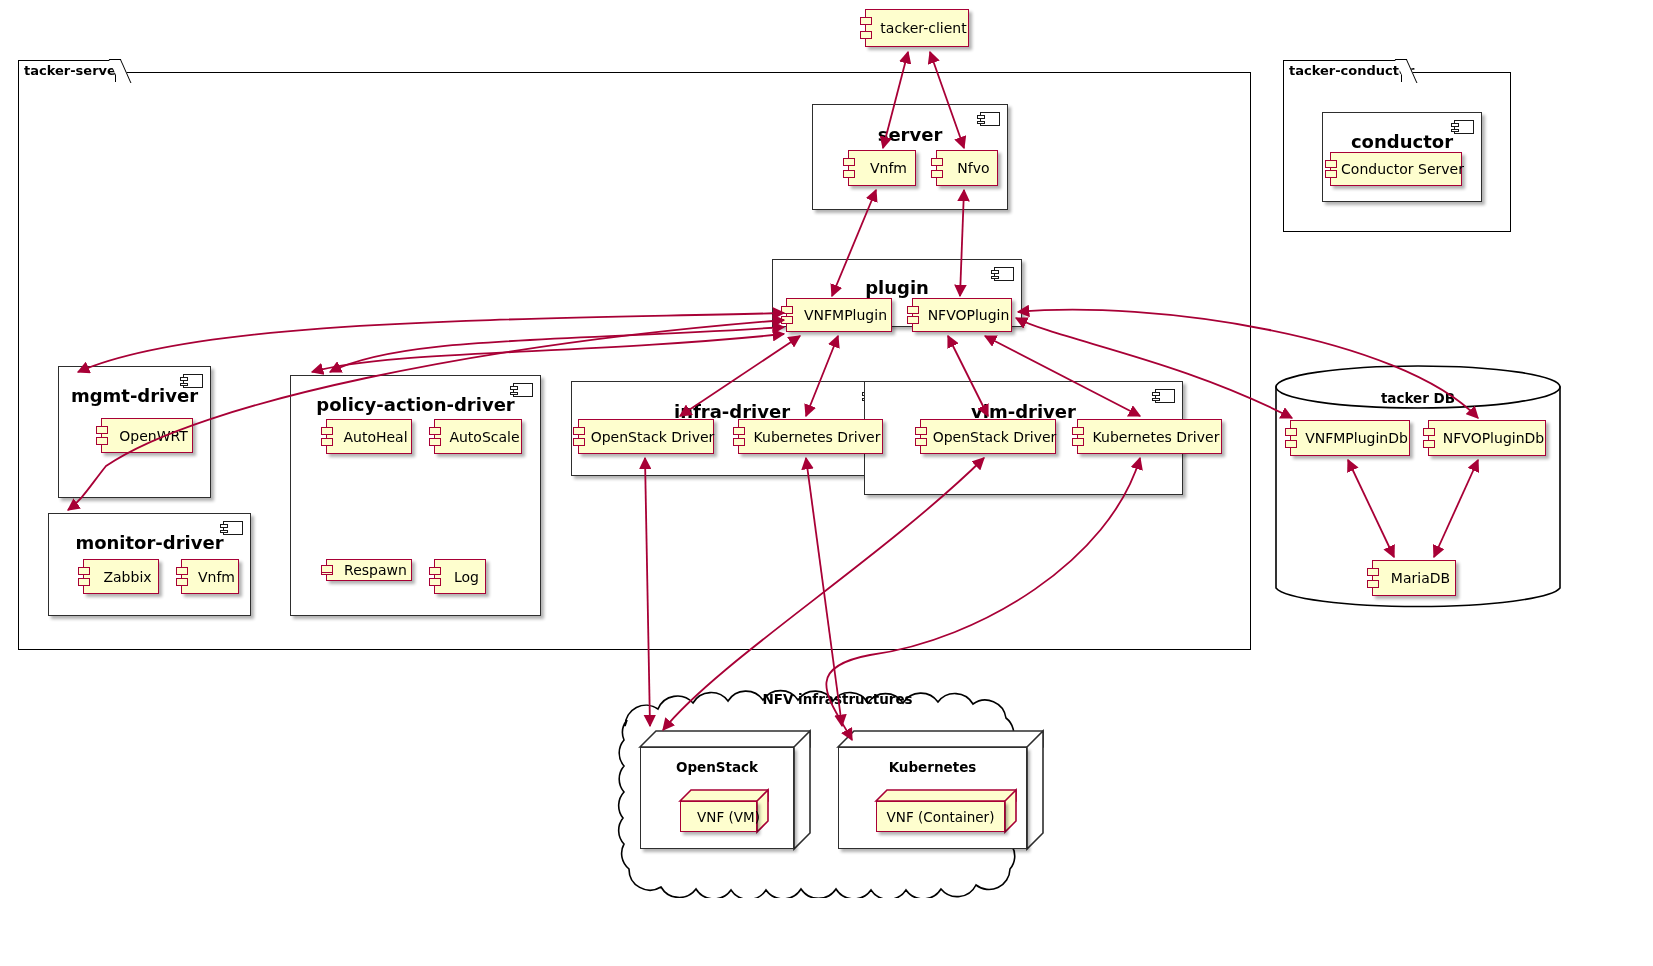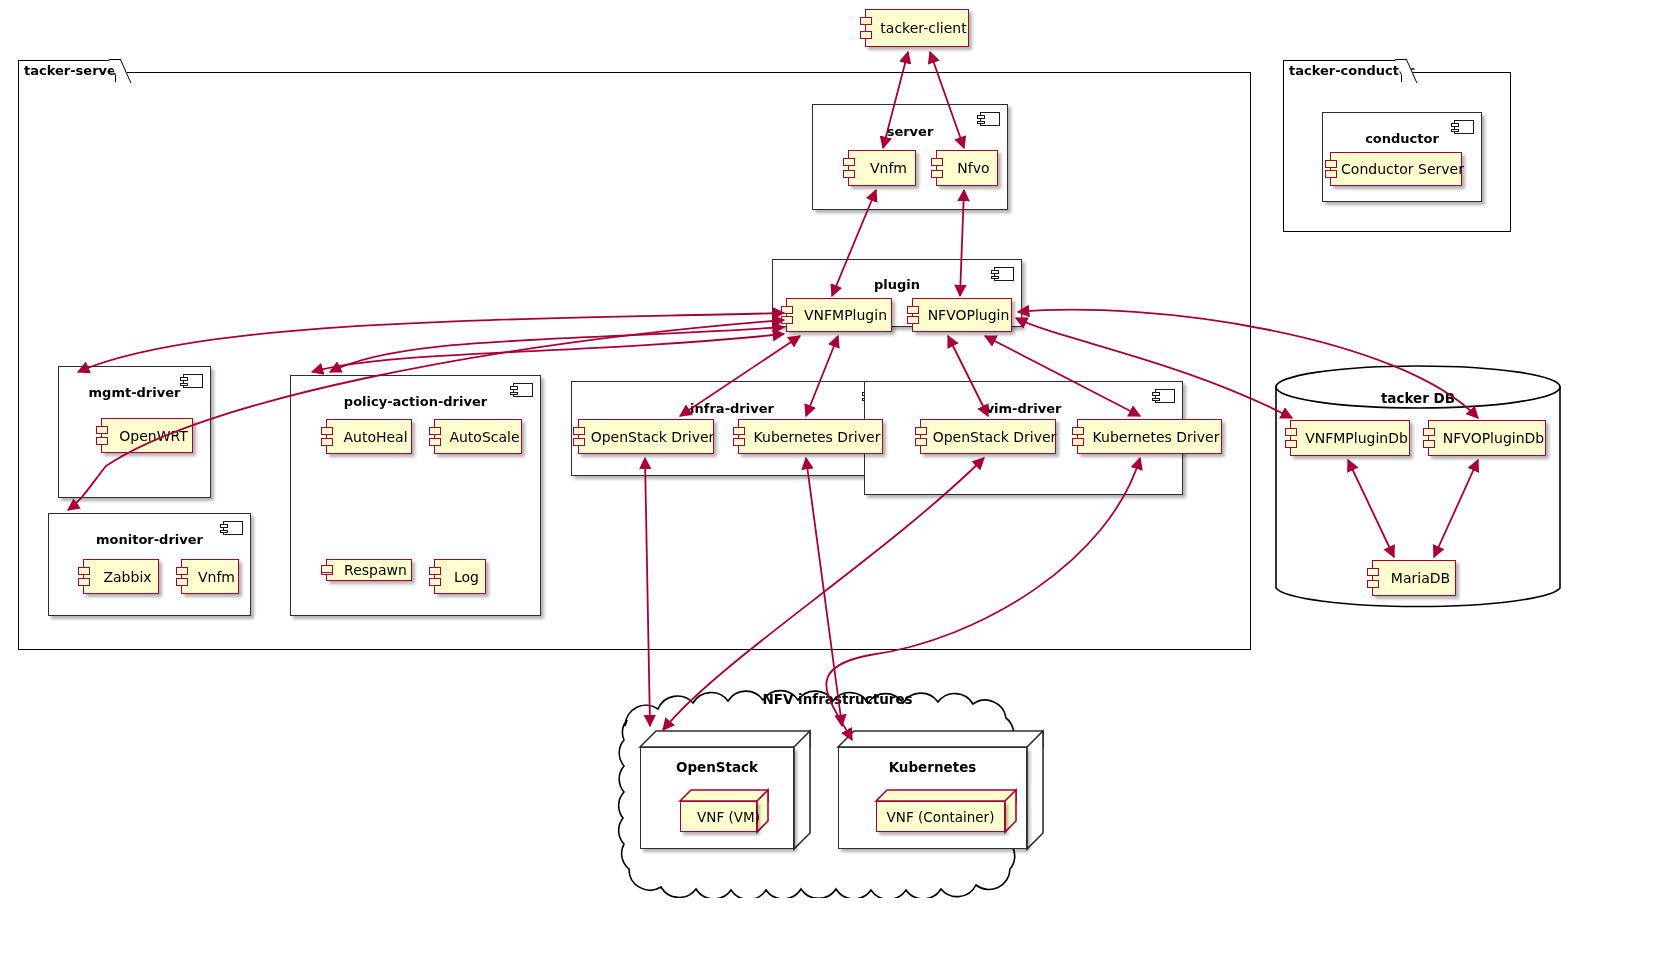--- a/index.html
+++ b/index.html
@@ -66,21 +66,21 @@
     border: 1.6px solid #2e2e2e;
     background: #ffffff;
     box-sizing: border-box;
     box-shadow: 3px 3px 3px rgba(0,0,0,0.30);
     z-index: 3;
   }
   .cbox-title {
     position: absolute;
     left: 0; right: 0;
     text-align: center;
-    font-size: 13px;
+    font-size: 18px;
     font-weight: bold;
     color: #000000;
     white-space: nowrap;
   }
   
   .comp-icon {
     position: absolute;
     width: 20px;
     height: 14px;
     border: 1.5px solid #1a1a1a;

